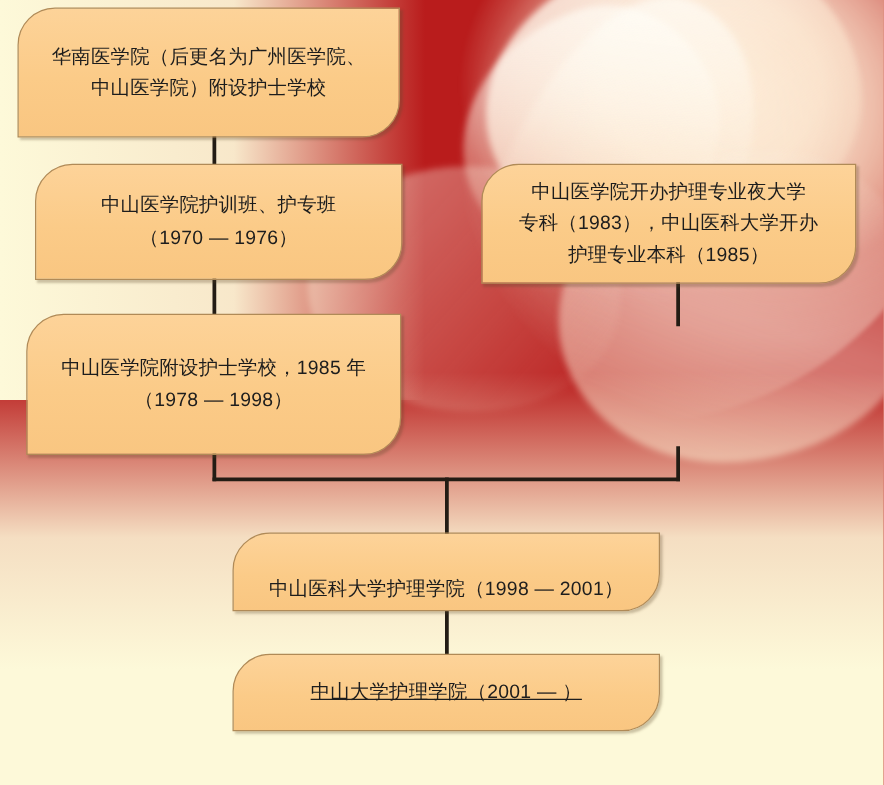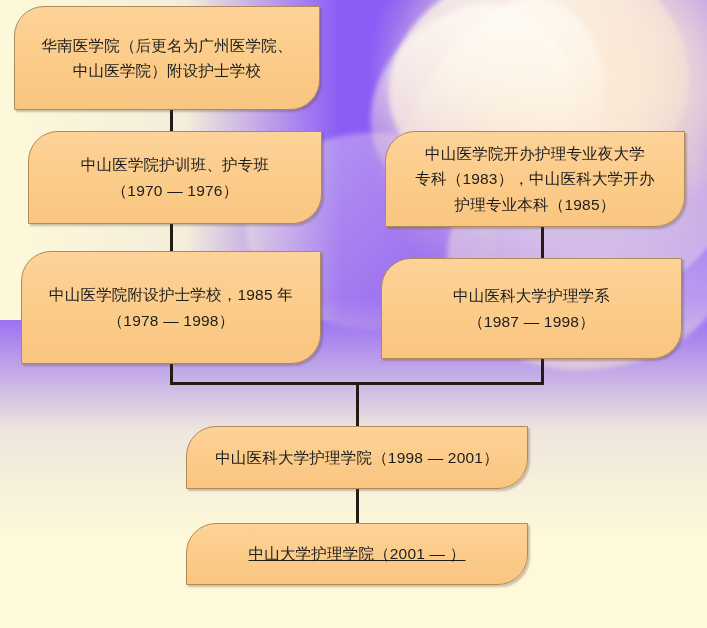--- a/index.html
+++ b/index.html
@@ -12,21 +12,21 @@
     font-family: "Liberation Sans", "DejaVu Sans", sans-serif;
     background: #FDF9D9;
     overflow: hidden;
   }
 
   #stage {
     position: relative;
     width: 707px;
     height: 628px;
     overflow: hidden;
-    background: #8b5cf6;
+    background: #b91c1c;
   }
 
   
   .bg-layer {
     position: absolute;
     inset: 0;
     pointer-events: none;
   }
   .bg-rose {
     position: absolute;
@@ -119,21 +119,21 @@
   }
   .node .txt { width: 100%; }
   .node .ln { display: block; white-space: nowrap; }
 
   
   #node-1 { left: 14px;  top: 6px;   width: 306px; height: 104px; }
   #node-2 { left: 28px;  top: 131px; width: 294px; height: 93px;  }
   #node-3 { left: 385px; top: 131px; width: 300px; height: 96px;  }
   #node-4 { left: 21px;  top: 251px; width: 300px; height: 113px; }
   #node-5 { left: 381px; top: 258px; width: 301px; height: 101px; }
-  #node-6 { left: 186px; top: 426px; width: 342px; height: 63px;  }
+  #node-6 { left: 186px; top: 426px; width: 342px; height: 63px; align-items: flex-end;  }
   #node-7 { left: 186px; top: 523px; width: 342px; height: 62px; text-decoration: underline;  }
 </style>
 </head>
 <body>
 
 <div id="stage">
 
   <div class="bg-layer">
     <div class="bg-rose"></div>
     <div class="bg-petal p1"></div>
@@ -183,26 +183,20 @@
     </div>
   </div>
 
   <div class="node" id="node-4">
     <div class="txt">
       <span class="ln">中山医学院附设护士学校，1985 年</span>
       <span class="ln">（1978 — 1998）</span>
     </div>
   </div>
 
-  <div class="node" id="node-5">
-    <div class="txt">
-      <span class="ln">中山医科大学护理学系</span>
-      <span class="ln">（1987 — 1998）</span>
-    </div>
-  </div>
 
   <div class="node" id="node-6">
     <div class="txt">
       <span class="ln">中山医科大学护理学院（1998 — 2001）</span>
     </div>
   </div>
 
   <div class="node" id="node-7">
     <div class="txt">
       <span class="ln">中山大学护理学院（2001 — ）</span>

